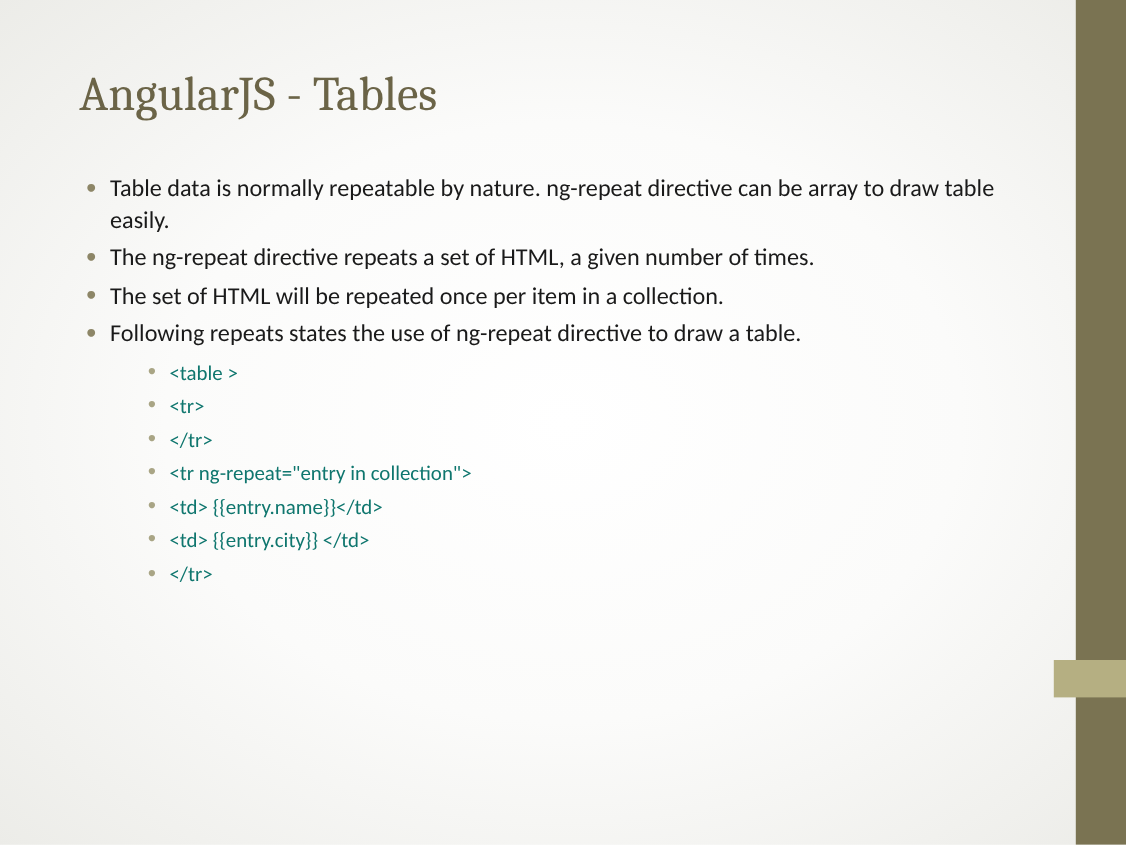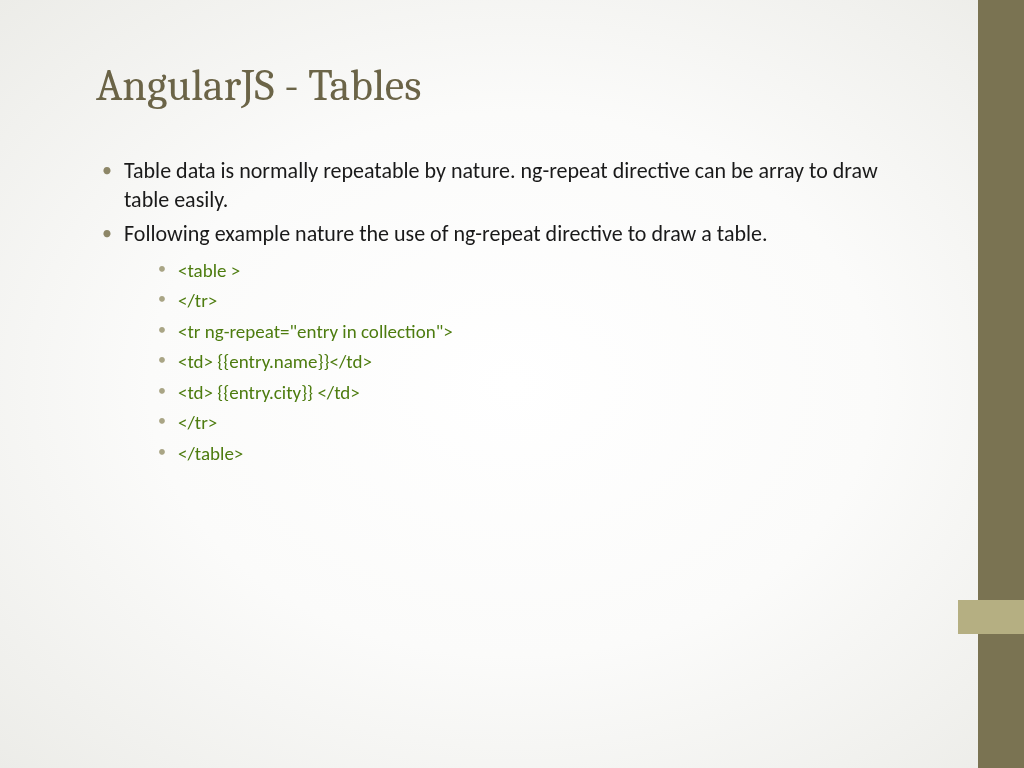--- a/index.html
+++ b/index.html
@@ -24,21 +24,21 @@
     height: 34px;
     background: #b5af82;
     top: 600px;
   }
   .slide {
     position: absolute;
     left: 0;
     top: 0;
     width: 960px;
     height: 572px;
-    padding: 60px 40px 40px 96px;
+    padding: 60px 40px 40px 72px;
   }
   .title {
     font-family: Cambria, Georgia, serif;
     font-size: 44px;
     font-weight: 400;
     color: #6b6447;
     margin-bottom: 46px;
   }
   ul.level1 {
     list-style: none;
@@ -61,21 +61,21 @@
   }
   ul.level2 {
     list-style: none;
     margin-top: 8px;
   }
   ul.level2 > li {
     position: relative;
     padding-left: 54px;
     font-size: 19px;
     line-height: 1.5;
-    color: #4d7c0f;
+    color: #0f766e;
     margin-bottom: 2px;
   }
   ul.level2 > li::before {
     content: "•";
     position: absolute;
     left: 34px;
     top: 0;
     color: #a9a585;
     font-size: 16px;
   }
@@ -84,26 +84,28 @@
 <body>
 
 <div class="sidebar"></div>
 <div class="sidebar-accent"></div>
 
 <div class="slide">
   <h1 class="title">AngularJS - Tables</h1>
 
   <ul class="level1">
     <li>Table data is normally repeatable by nature. ng-repeat directive can be array to draw table easily.</li>
+    <li>The ng-repeat directive repeats a set of HTML, a given number of times.</li>
+    <li>The set of HTML will be repeated once per item in a collection.</li>
     <li>
-      <span>Following example nature the use of ng-repeat directive to draw a table.</span>
+      <span>Following repeats states the use of ng-repeat directive to draw a table.</span>
       <ul class="level2">
         <li>&lt;table &gt;</li>
+        <li>&lt;tr&gt;</li>
         <li>&lt;/tr&gt;</li>
         <li>&lt;tr ng-repeat="entry in collection"&gt;</li>
         <li>&lt;td&gt; {{entry.name}}&lt;/td&gt;</li>
         <li>&lt;td&gt; {{entry.city}} &lt;/td&gt;</li>
         <li>&lt;/tr&gt;</li>
-        <li>&lt;/table&gt;</li>
       </ul>
     </li>
   </ul>
 </div>
 
 </body></html>

